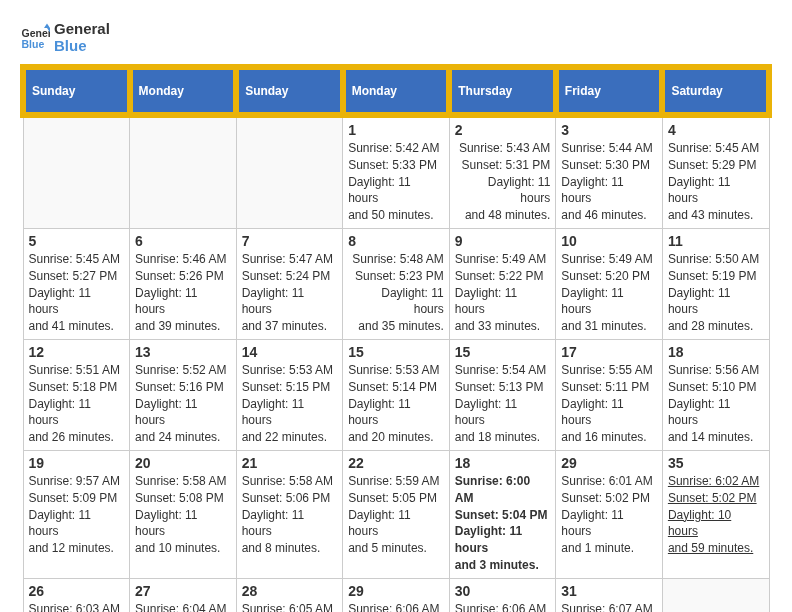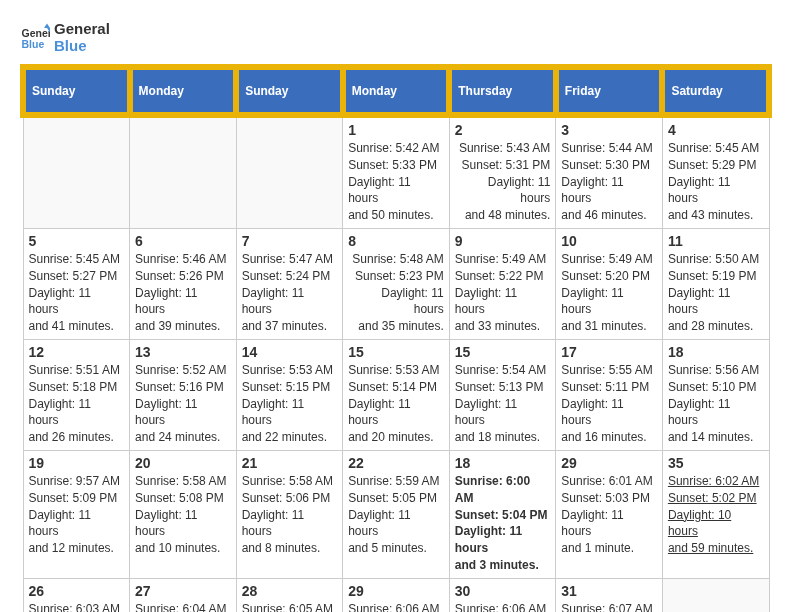--- a/index.html
+++ b/index.html
@@ -276,21 +276,21 @@
         <td>
           <span class="day-num">18</span>
           <div class="day-info" style="white-space: pre-line; font-weight: bold;">Sunrise: 6:00 AM
 Sunset: 5:04 PM
 Daylight: 11 hours
 and 3 minutes.</div>
         </td>
         <td>
           <span class="day-num">29</span>
           <div class="day-info" style="white-space: pre-line;">Sunrise: 6:01 AM
-Sunset: 5:03 PM
+Sunset: 5:02 PM
 Daylight: 11 hours
 and 1 minute.</div>
         </td>
         <td>
           <span class="day-num">35</span>
           <div class="day-info" style="white-space: pre-line; text-decoration: underline;">Sunrise: 6:02 AM
 Sunset: 5:02 PM
 Daylight: 10 hours
 and 59 minutes.</div>
         </td>

